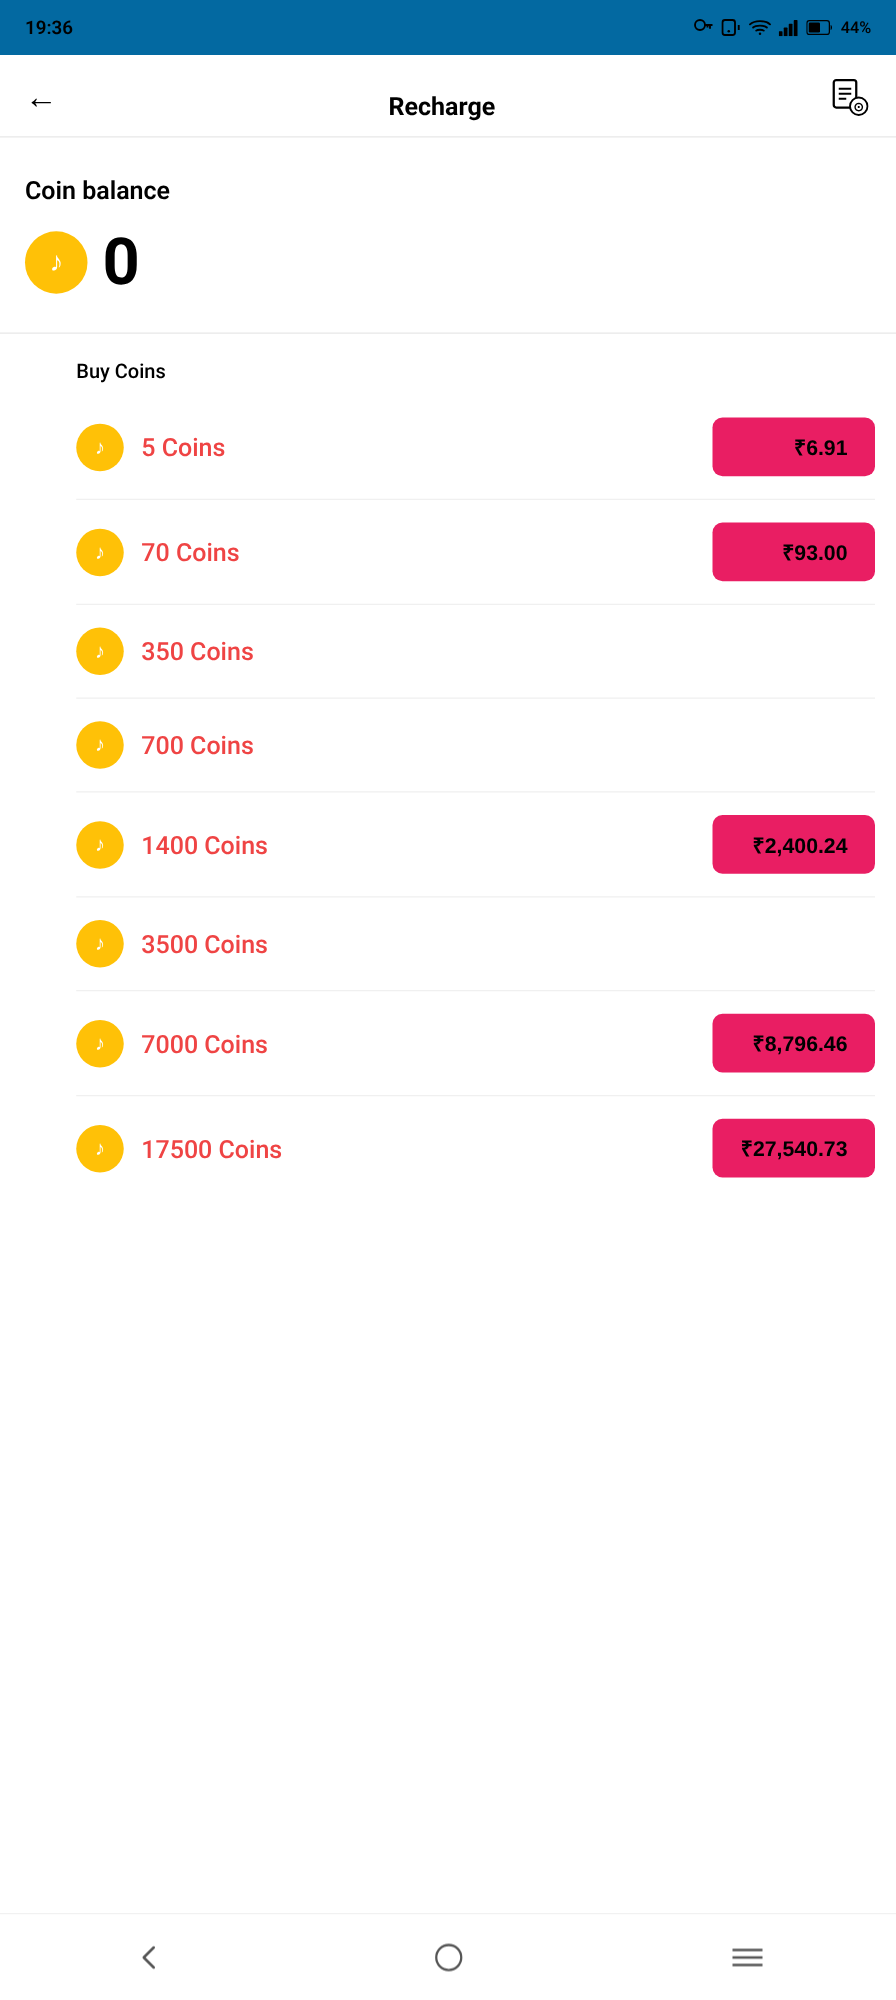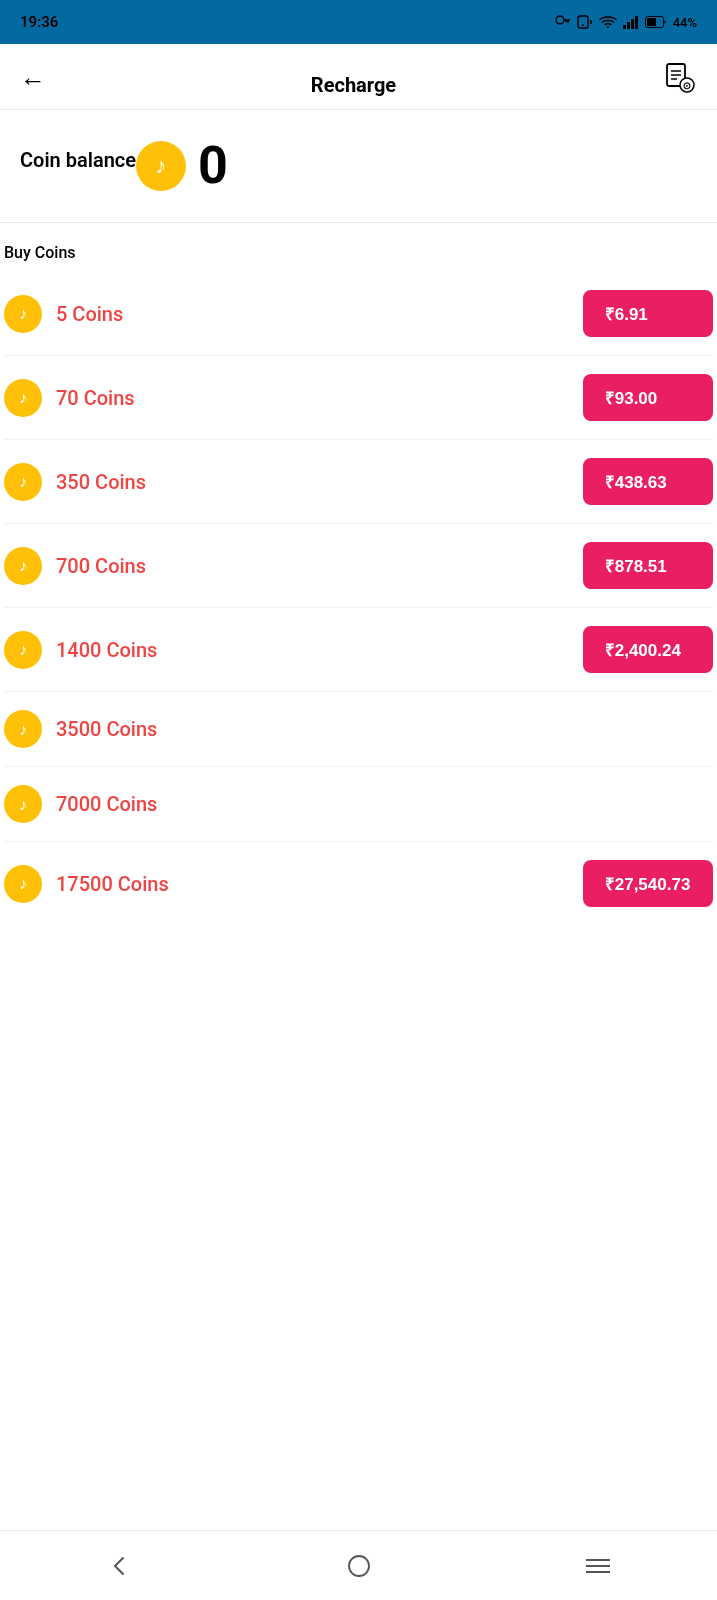--- a/index.html
+++ b/index.html
@@ -61,22 +61,22 @@
       height: 36px;
       display: flex;
       align-items: center;
       justify-content: center;
       cursor: pointer;
     }
 
     
     .coin-balance-section {
       display: flex;
-      flex-direction: row;
-      align-items: flex-end;
+      flex-direction: column;
+      align-items: flex-start;
       padding: 30px 20px 30px;
     }
     .coin-balance-title {
       font-size: 20px;
       font-weight: 600;
       color: #000;
       margin-bottom: 20px;
     }
     .coin-balance-display {
       display: flex;
@@ -106,21 +106,22 @@
 
     
     .divider {
       height: 1px;
       background: #e8e8e8;
       margin: 0 0;
     }
 
     
     .buy-coins-section {
-      padding: 20px 4px;
+      padding: 20px 17px;
+      margin-left: 44px;
     }
     .buy-coins-title {
       font-size: 16px;
       font-weight: 500;
       color: #000;
       margin-bottom: 10px;
     }
 
     
     .coin-item {
@@ -154,30 +155,30 @@
       font-size: 16px;
       font-weight: 900;
     }
     .coin-item-name {
       font-size: 20px;
       font-weight: 500;
       color: #ef4444;
     }
     .coin-price-btn {
       background: #E91E63;
-      color: #ffffff;
+      color: #000000;
       border: none;
       border-radius: 8px;
       padding: 12px 22px;
       font-size: 17px;
       font-weight: 600;
       cursor: pointer;
       white-space: nowrap;
       min-width: 130px;
-      text-align: left;
+      text-align: right;
     }
 
     
     .bottom-nav {
       position: fixed;
       bottom: 0;
       left: 0;
       width: 717px;
       height: 70px;
       background: #fff;
@@ -291,30 +292,28 @@
       </div>
       <button class="coin-price-btn">₹93.00</button>
     </div>
       <div class="coin-item">
       <div class="coin-item-left">
         <div class="coin-icon-small">
           <span class="tiktok-logo">♪</span>
         </div>
         <span class="coin-item-name">350 Coins</span>
       </div>
-      <button class="coin-price-btn">₹438.63</button>
     </div>
       <div class="coin-item">
       <div class="coin-item-left">
         <div class="coin-icon-small">
           <span class="tiktok-logo">♪</span>
         </div>
         <span class="coin-item-name">700 Coins</span>
       </div>
-      <button class="coin-price-btn">₹878.51</button>
     </div>
       <div class="coin-item">
       <div class="coin-item-left">
         <div class="coin-icon-small">
           <span class="tiktok-logo">♪</span>
         </div>
         <span class="coin-item-name">1400 Coins</span>
       </div>
       <button class="coin-price-btn">₹2,400.24</button>
     </div>
@@ -326,20 +325,21 @@
         <span class="coin-item-name">3500 Coins</span>
       </div>
     </div>
       <div class="coin-item">
       <div class="coin-item-left">
         <div class="coin-icon-small">
           <span class="tiktok-logo">♪</span>
         </div>
         <span class="coin-item-name">7000 Coins</span>
       </div>
+      <button class="coin-price-btn">₹8,796.46</button>
     </div>
       <div class="coin-item">
       <div class="coin-item-left">
         <div class="coin-icon-small">
           <span class="tiktok-logo">♪</span>
         </div>
         <span class="coin-item-name">17500 Coins</span>
       </div>
       <button class="coin-price-btn">₹27,540.73</button>
     </div>

